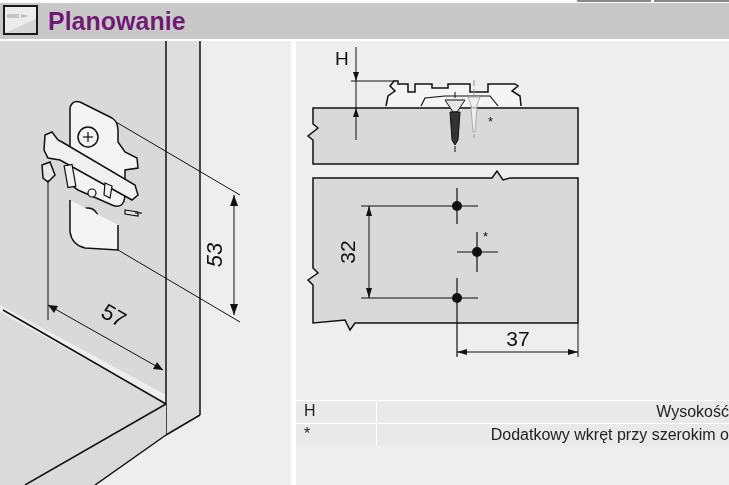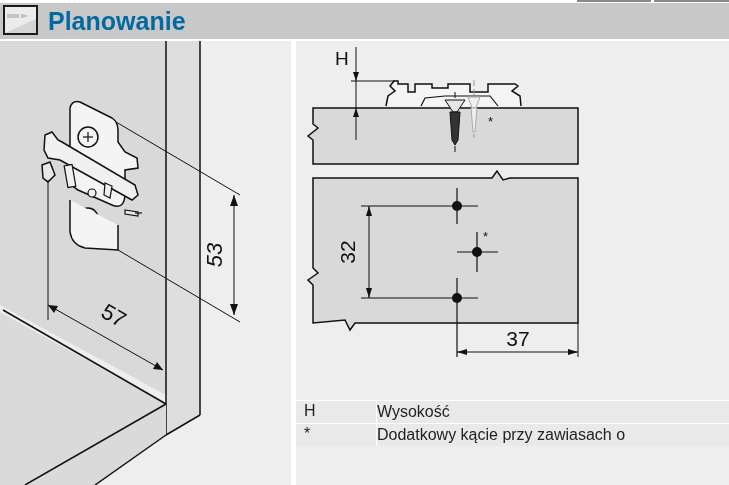--- a/index.html
+++ b/index.html
@@ -2,28 +2,28 @@
 <html><head>
   <meta charset="utf-8">
   <style>
     html, body { margin: 0; padding: 0; background: #ffffff; }
     body { width: 729px; height: 485px; position: relative; overflow: hidden; font-family: "Liberation Sans", sans-serif; }
     .topstrip { position: absolute; left: 0; top: 0; width: 729px; height: 3px; background: #ffffff; }
     .topstrip .tabline1 { position: absolute; left: 577px; top: 0; width: 74px; height: 2px; background: #8a8a8a; }
     .topstrip .tabline2 { position: absolute; left: 654px; top: 0; width: 75px; height: 2px; background: #8a8a8a; }
     .header { position: absolute; left: 0; top: 3px; width: 729px; height: 36px; background: #c8c8c8; }
     .header .icon-box { position: absolute; left: 3px; top: 2px; width: 35px; height: 30px; border: 2px solid #1a1a1a; background: #e8e8e8; box-sizing: border-box; overflow: hidden; }
-    .header .title { position: absolute; left: 48px; top: 3px; font-size: 25px; font-weight: bold; color: #0369a1; line-height: 30px; text-align: right; }
+    .header .title { position: absolute; left: 48px; top: 3px; font-size: 25px; font-weight: bold; color: #701a75; line-height: 30px; text-align: right; }
     .left-panel { position: absolute; left: 0; top: 41px; width: 291px; height: 444px; background: #eeeeee; overflow: hidden; }
     .right-panel { position: absolute; left: 296px; top: 41px; width: 433px; height: 444px; background: #eeeeee; overflow: hidden; }
     .legend { position: absolute; left: 0; top: 359px; width: 433px; }
     .legend .row { position: relative; background: #e9e9e9; border-top: 1px solid #ffffff; }
     .legend .key { position: absolute; left: 8px; top: 1px; font-size: 16px; color: #222; }
     .legend .val { margin-left: 80px; font-size: 16px; color: #222; line-height: 20px; padding: 1px 0; border-left: 1px solid #ffffff; padding-left: 0; }
-    .legend .val span { display: block; padding-left: 0; }
+    .legend .val span { display: block; padding-left: 0; text-align: right; }
     svg text { font-family: "Liberation Sans", sans-serif; }
   </style>
 </head>
 <body>
 
 <div class="topstrip">
   <div class="tabline1"></div>
   <div class="tabline2"></div>
 </div>
 
@@ -138,17 +138,17 @@
   <div class="legend">
     <div class="row">
       <span class="key">H</span>
       <div class="val">
         <span>Wysokość</span>
       </div>
     </div>
     <div class="row">
       <span class="key">*</span>
       <div class="val">
-        <span>Dodatkowy kącie przy zawiasach o</span>
+        <span>Dodatkowy wkręt przy szerokim o</span>
       </div>
     </div>
   </div>
 </div>
 
 </body></html>

